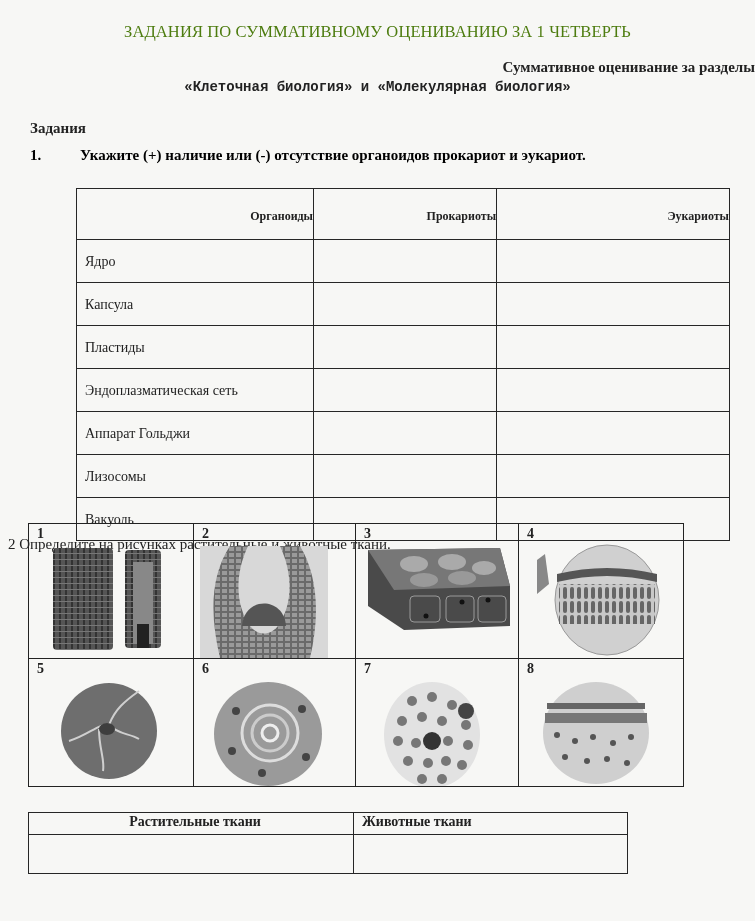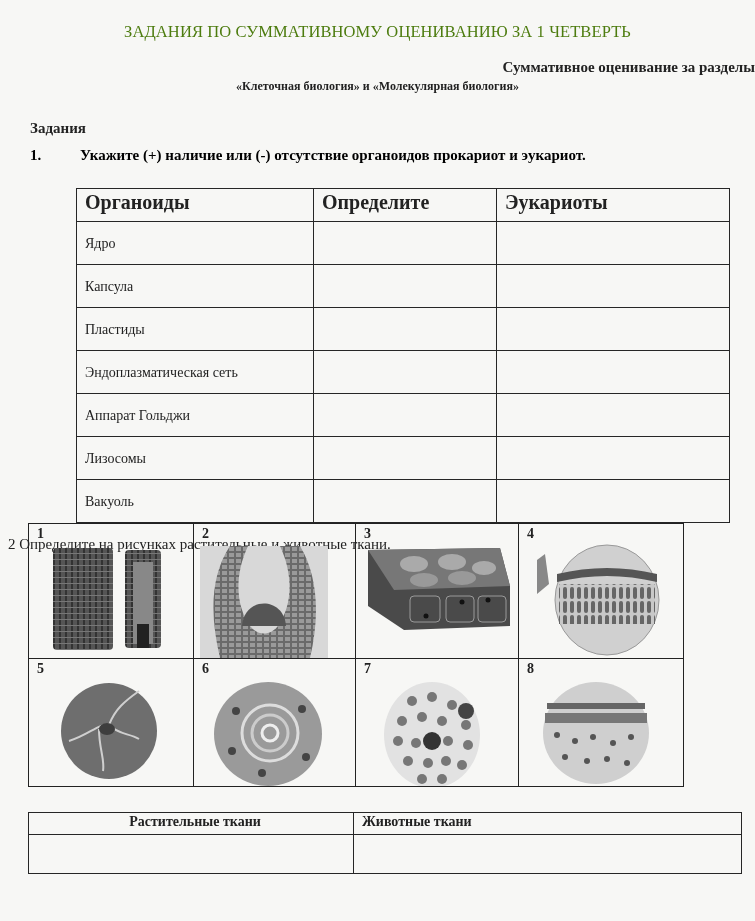--- a/index.html
+++ b/index.html
@@ -3,63 +3,63 @@
 <meta charset="utf-8">
 <style>
   html, body { margin:0; padding:0; }
   body {
     width:755px; height:921px; background:#f7f7f5; position:relative; overflow:hidden;
     color:#222; font-family:"Liberation Serif", serif;
   }
   .abs { position:absolute; }
   .title { top:22px; left:0; width:755px; text-align:center; font-size:16.5px; letter-spacing:0.1px; color:#4d7c0f; }
   .sub1 { top:59px; left:0; width:755px; text-align:right; font-size:15px; font-weight:bold; }
-  .sub2 { top:79px; left:0; width:755px; text-align:center; font-family:Liberation Serif, serif; font-size:12px; font-weight:bold; }
+  .sub2 { top:79px; left:0; width:755px; text-align:center; font-family:Liberation Mono, monospace; font-size:14px; font-weight:bold; }
   .tasks-heading { top:120px; left:30px; font-size:15px; font-weight:bold; }
   .task1 { top:147px; left:30px; font-size:15px; font-weight:bold; color:#000000; }
   .task1 .num { display:inline-block; width:50px; }
 
   table { border-collapse:collapse; position:absolute; }
   td, th { border:1.6px solid #262626; padding:0 0 0 8px; text-align:left; vertical-align:top; font-weight:normal; }
   .t1 { left:76px; top:188px; width:654px; font-size:14px; }
-  .t1 th { height:30px; font-weight:bold; font-size:20px; padding-top:2px; }
+  .t1 th { height:30px; font-weight:bold; font-size:12px; padding-top:20px;text-align:right; }
   .t1 td { height:28px; padding-top:14px; }
   .t1 .c1 { width:228px; } .t1 .c2 { width:174px; }
 
   .task2 { top:496px; left:8px; font-size:15px;margin-top:40px; }
 
   .grid { left:28px; top:523px; width:656px; height:264px; border:1.6px solid #222; box-sizing:border-box; display:grid;
     grid-template-columns:165px 162px 163px 1fr; grid-template-rows:135px 1fr; }
   .cell { border-right:1.6px solid #222; border-bottom:1.6px solid #222; position:relative; overflow:hidden; }
   .cell:nth-child(4n) { border-right:none; }
   .cell:nth-child(n+5) { border-bottom:none; }
   .cell .lbl { position:absolute; left:8px; top:2px; font-size:14px; font-weight:bold; }
   .pic { position:absolute; }
 
-  .t3 { left:28px; top:812px; width:714px; font-size:14px; }
+  .t3 { left:28px; top:812px; width:600px; font-size:14px; }
   .t3 th { height:20px; font-weight:bold; padding-top:1px; }
   .t3 td { height:38px; }
   .t3 .h1 { width:316px; text-align:center; }
 </style>
 </head>
 <body>
 
 <div class="abs title">ЗАДАНИЯ ПО СУММАТИВНОМУ ОЦЕНИВАНИЮ ЗА 1 ЧЕТВЕРТЬ</div>
 <div class="abs sub1">Суммативное оценивание за разделы</div>
 <div class="abs sub2">«Клеточная биология» и «Молекулярная биология»</div>
 <div class="abs tasks-heading">Задания</div>
 <div class="abs task1">
   <span class="num">1.</span><span>Укажите (+) наличие или (-) отсутствие органоидов  прокариот и эукариот.</span>
 </div>
 
 <table class="t1">
   <tbody>
       <tr>
     <th class="c1">Органоиды</th>
-    <th class="c2">Определите</th>
+    <th class="c2">Прокариоты</th>
     <th>Эукариоты</th>
   </tr>
   <tr>
         <td>Ядро</td>
         <td></td>
         <td></td>
       </tr>
   <tr>
         <td>Капсула</td>
         <td></td>

